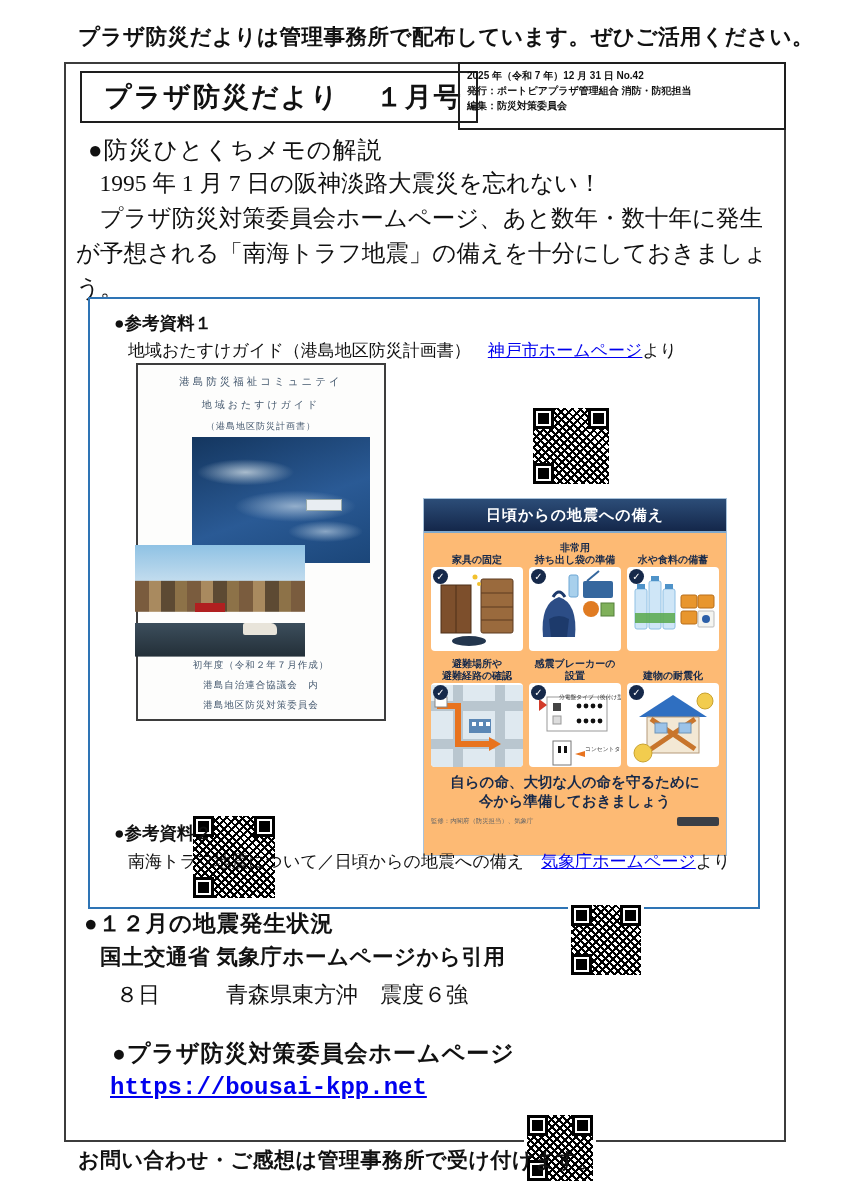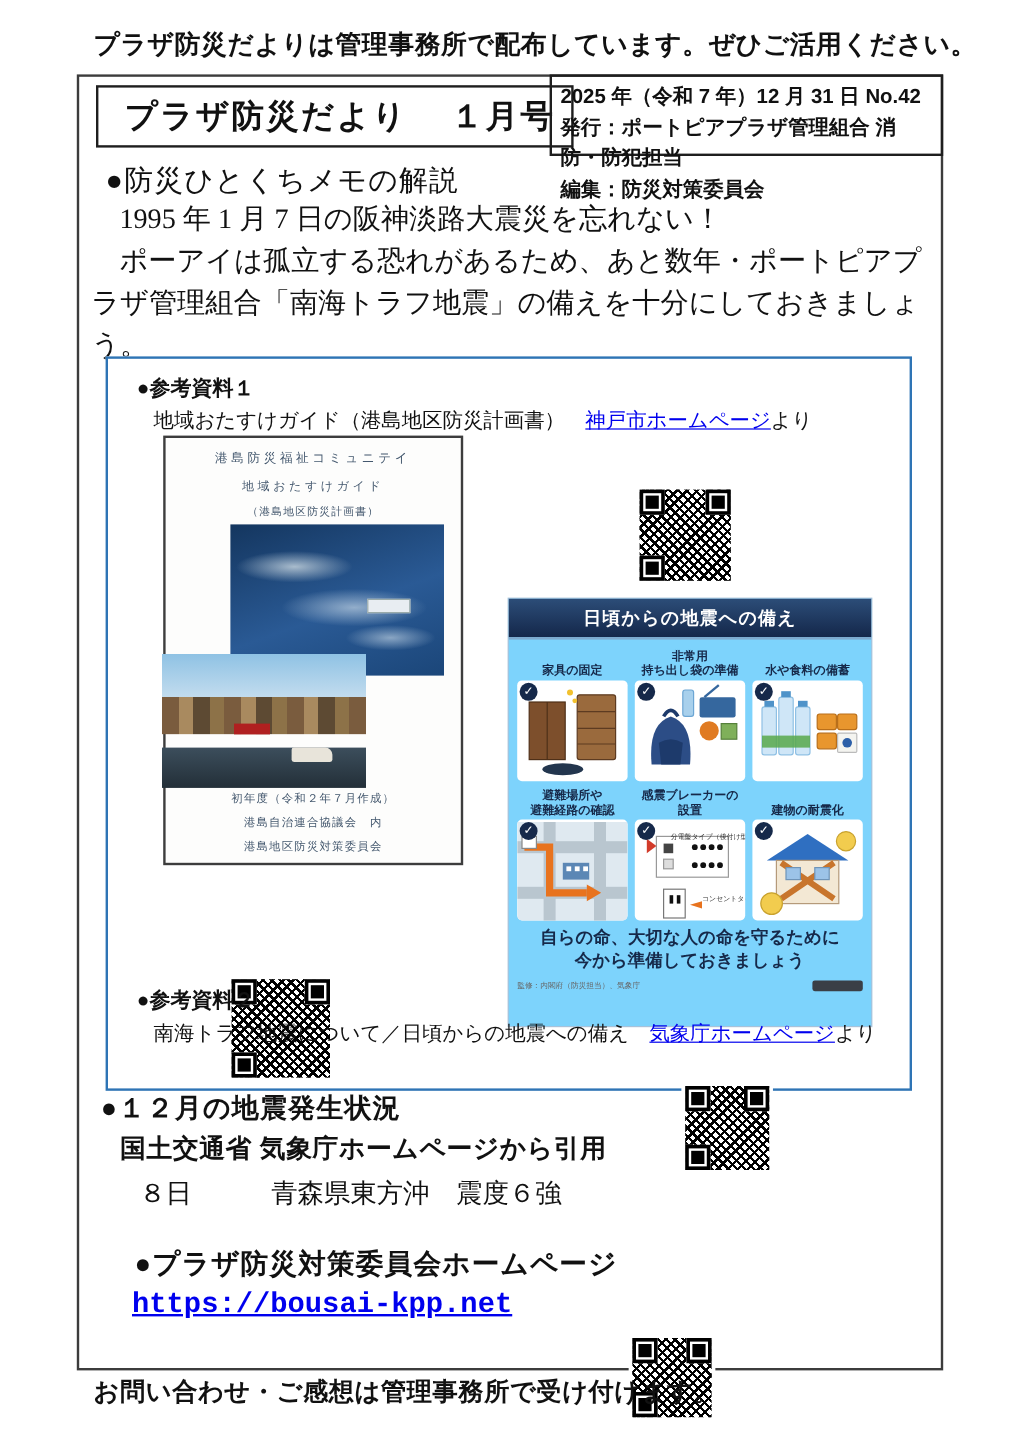--- a/index.html
+++ b/index.html
@@ -15,21 +15,21 @@
   #top-notice { left:78px; top:22px; font-size:21.5px; letter-spacing:0.5px; }
   #bottom-notice { left:78px; top:1146px; font-size:21px; letter-spacing:0.5px; }
 
   
   #frame { left:64px; top:62px; width:718px; height:1076px; border:2px solid #3c3c3c; }
   #title-box { left:14px; top:7px; width:372px; height:48px; border:2px solid #1e1e1e;
                display:flex; align-items:center; padding-left:22px; }
   #title-box .ttl { font-size:27px; font-weight:bold; letter-spacing:2px; }
   #title-box .issue { font-size:27px; font-weight:bold; margin-left:36px; letter-spacing:2px; }
   #info-box { left:392px; top:-2px; width:310px; height:56px; border:2px solid #1e1e1e;
-              padding:4px 7px; font-size:17px; font-weight:bold; line-height:1.5; }
+              padding:4px 7px; font-size:10px; font-weight:bold; line-height:1.5; }
 
   
   #memo-heading { left:88px; top:134px; font-size:24px; font-weight:normal; letter-spacing:1px; }
   #memo-body { left:76px; top:166px; width:708px; font-size:23.5px; line-height:35px; }
   #memo-body p { margin:0; text-indent:1em; }
 
   
   #ref-box { left:88px; top:297px; width:668px; height:608px; border:2px solid #2e74b5; background:#fff; }
   .ref-heading { font-size:17.5px; font-weight:bold; }
   .ref-desc { font-size:17px; }
@@ -72,21 +72,21 @@
       repeating-linear-gradient(-45deg, #000 0 2px, #fff 2px 6px); }
   .qr .f { position:absolute; width:15px; height:15px; border:3px solid #000; background:#fff; }
   .qr .f::after { content:""; position:absolute; inset:2px; background:#000; }
   .qr .f.tl { left:2px; top:2px; } .qr .f.tr { right:2px; top:2px; } .qr .f.bl { left:2px; bottom:2px; }
   #qr1 { left:440px; top:106px; width:80px; height:80px; }
   #qr2 { left:100px; top:432px; width:86px; height:86px; }
   #qr3 { left:568px; top:902px; width:74px; height:74px; }
   #qr4 { left:524px; top:1036px; width:70px; height:70px; }
 
   
-  #infographic { left:334px; top:200px; width:302px; height:356px; background:#7dd3fc; box-shadow:0 0 0 1px #a8c2da; }
+  #infographic { left:334px; top:200px; width:302px; height:356px; background:#fdba74; box-shadow:0 0 0 1px #a8c2da; }
   #ig-title { height:32px; background:linear-gradient(#2c4d78, #14274a); color:#fff; font-size:15px;
               font-weight:bold; display:flex; align-items:center; justify-content:center; letter-spacing:1px;
               border-bottom:2px solid #7fa8cc; }
   #ig-grid { display:grid; grid-template-columns:repeat(3, 1fr); column-gap:6px; padding:2px 7px 0; }
   .ig-label { height:30px; display:flex; align-items:flex-end; justify-content:center; text-align:center;
               font-size:10px; font-weight:bold; color:#16294a; white-space:pre-line; line-height:1.15; padding-bottom:2px; }
   .ig-card { background:#fff; border-radius:4px; height:84px; position:relative; overflow:hidden; }
   .ig-chk { position:absolute; left:2px; top:2px; width:15px; height:15px; border-radius:50%;
             background:#16294a; color:#fff; font-size:10px; line-height:15px; text-align:center; z-index:2; }
   .ig-card svg { position:absolute; left:0; top:2px; }
@@ -120,21 +120,21 @@
     <div id="info-box" class="abs">
       <div>2025 年（令和 7 年）12 月 31 日 No.42</div>
       <div>発行：ポートピアプラザ管理組合 消防・防犯担当</div>
       <div>編集：防災対策委員会</div>
     </div>
   </div>
 
   <div id="memo-heading" class="abs">●防災ひとくちメモの解説</div>
   <div id="memo-body" class="abs serif">
     <p>1995 年 1 月 7 日の阪神淡路大震災を忘れない！</p>
-    <p>ポーアイは孤立する恐れがあるため、あと数年・ポートピアプラザ管理組合「南海トラフ地震」の備えを十分にしておきましょう。</p>
+    <p>プラザ防災対策委員会ホームページ、あと数年・数十年に発生が予想される「南海トラフ地震」の備えを十分にしておきましょう。</p>
   </div>
 
   <div id="ref-box" class="abs">
 
     <div id="ref1-heading" class="abs serif ref-heading">●参考資料１</div>
     <div id="ref1-desc" class="abs serif ref-desc">
       <span>地域おたすけガイド（港島地区防災計画書）　</span><span class="link">神戸市ホームページ</span><span class="link-suffix">より</span>
     </div>
 
     <div id="booklet" class="abs serif">

